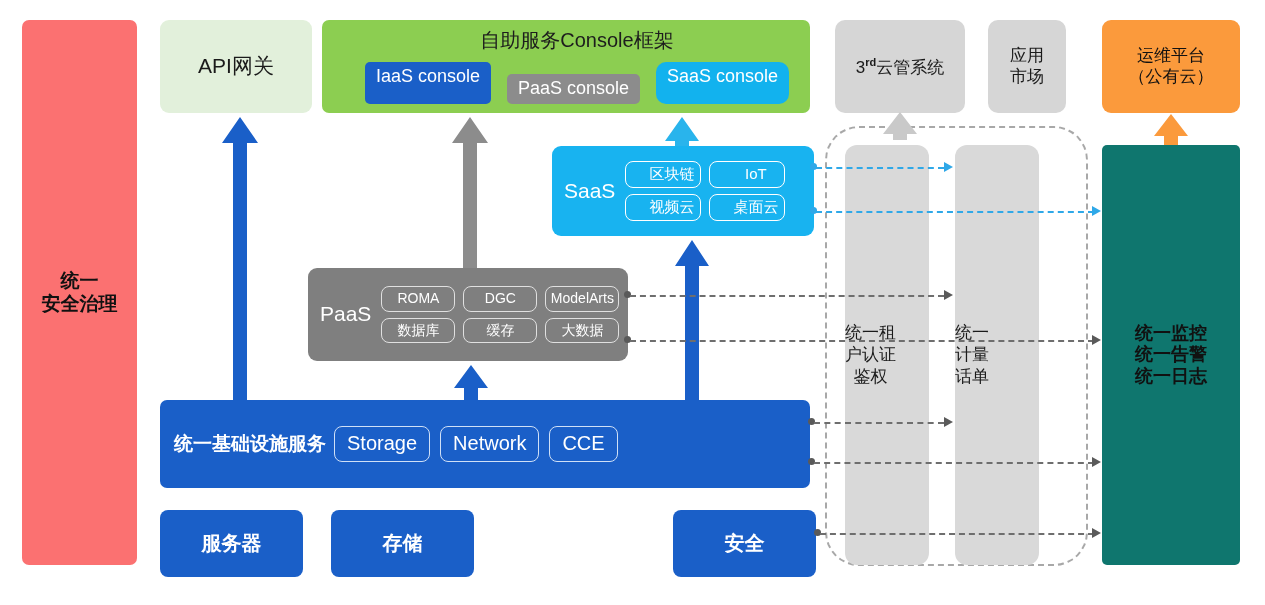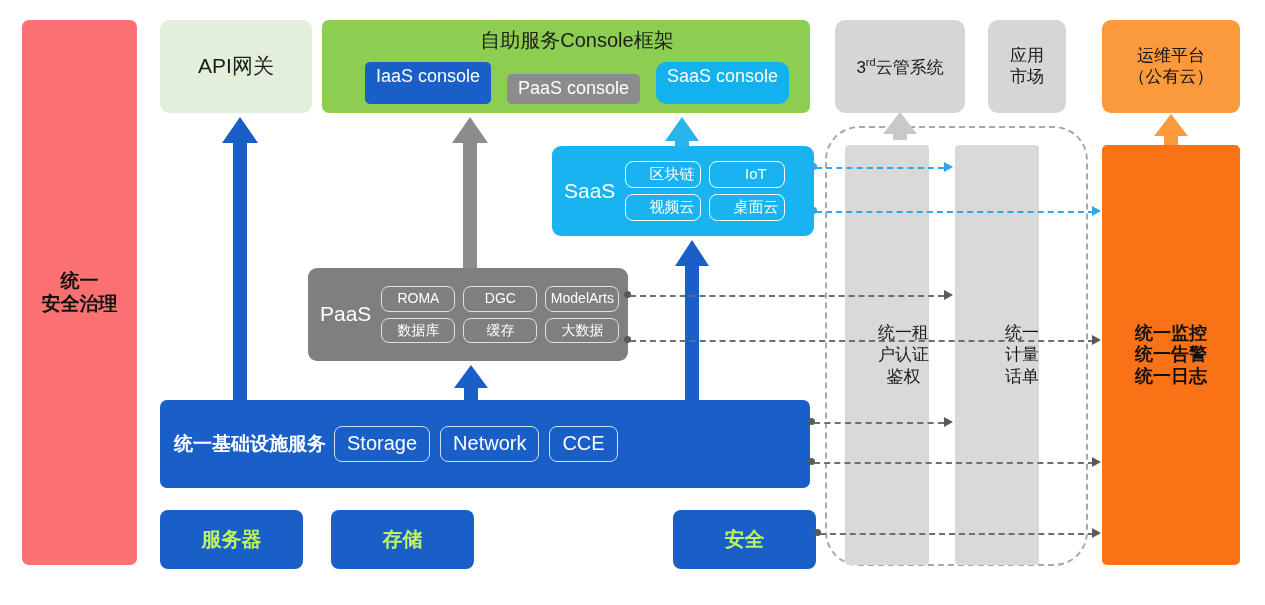--- a/index.html
+++ b/index.html
@@ -39,30 +39,30 @@
   .chip { border-radius: 5px; color:#fff; font-size:18px;
           padding: 4px 11px 5px 11px; white-space: nowrap; }
   .chip.iaas { background:#1A5FC8; }
   .chip.paas { background:#8C8C8C;margin-top:12px; }
   .chip.saas { background:#12B2EE;border-radius:10px; }
 
   
   .gbox { background:#D6D6D6; border-radius: 10px; color:#1a1a1a; font-size:17px; }
   .third-cloud { left: 835px; top: 20px; width: 130px; height: 93px; }
   .app-market  { left: 988px; top: 20px; width: 78px;  height: 93px; }
-  .sup { font-size: 11px; vertical-align: super; }
+  .sup { font-size: 11px; vertical-align: super; font-weight: bold; }
 
   
   .ops-top {
     left: 1102px; top: 20px; width: 138px; height: 93px;
     background:#FB9A3C; border-radius: 9px; color:#111; font-size:17px;
   }
   .ops-pillar {
     left: 1102px; top: 145px; width: 138px; height: 420px;
-    background:#f97316; border-radius: 5px; color:#111;
+    background:#0f766e; border-radius: 5px; color:#111;
     font-size: 18px; font-weight: 700;
   }
 
   
   .saas-block {
     left: 552px; top: 146px; width: 262px; height: 90px;
     background:#18B3F0; border-radius: 9px;
     justify-content: flex-start; padding-left: 12px;
   }
   .saas-label { color:#fff; font-size: 21px; margin-right: 10px; }
@@ -89,35 +89,35 @@
     left: 160px; top: 400px; width: 650px; height: 88px;
     background:#1A5FC8; border-radius: 7px;
     justify-content: flex-start; padding-left: 14px;
   }
   .infra-label { color:#fff; font-size: 19px; font-weight: 700; margin-right: 8px; }
   .infra-chips { display:flex; gap: 10px; }
   .ichip { border:1.6px solid #cfe0f7; border-radius: 8px; color:#fff;
            font-size: 20px; padding: 5px 12px 6px 12px; white-space:nowrap; }
 
   
-  .bbox { top: 510px; height: 59px; background:#1A5FC8; border-radius: 8px;
-          color:#bef264; font-size: 20px; font-weight: 700; }
+  .bbox { top: 510px; height: 67px; background:#1A5FC8; border-radius: 8px;
+          color:#ffffff; font-size: 20px; font-weight: 700; }
   .bbox-1 { left: 160px;  width: 143px; }
   .bbox-2 { left: 331px;  width: 143px; }
   .bbox-3 { left: 502px;  width: 143px; }
   .bbox-4 { left: 673px;  width: 143px; }
 
   
   .dashed-region {
     position:absolute; left: 825px; top: 126px; width: 263px; height: 440px;
     border: 2.5px dashed #A8A8A8; border-radius: 34px; background: transparent;
   }
   
-  .gcol { position:absolute; background:#D9D9D9; border-radius: 4px;
-          display:flex; align-items:center; justify-content:flex-end;
+  .gcol { position:absolute; background:#D9D9D9; border-radius: 12px;
+          display:flex; align-items:center; justify-content:flex-start;
           color:#1a1a1a; font-size:17px; text-align:center; line-height:1.3; }
   .gcol-auth { left: 845px; top: 145px; width: 84px; height: 420px; }
   .gcol-meter{ left: 955px; top: 145px; width: 84px; height: 420px; }
 
   
   .arrow { position:absolute; }
   .arrow svg { display:block; }
 
   
   .dline { position:absolute; height:0; border-top: 2px dashed #6E6E6E; }

